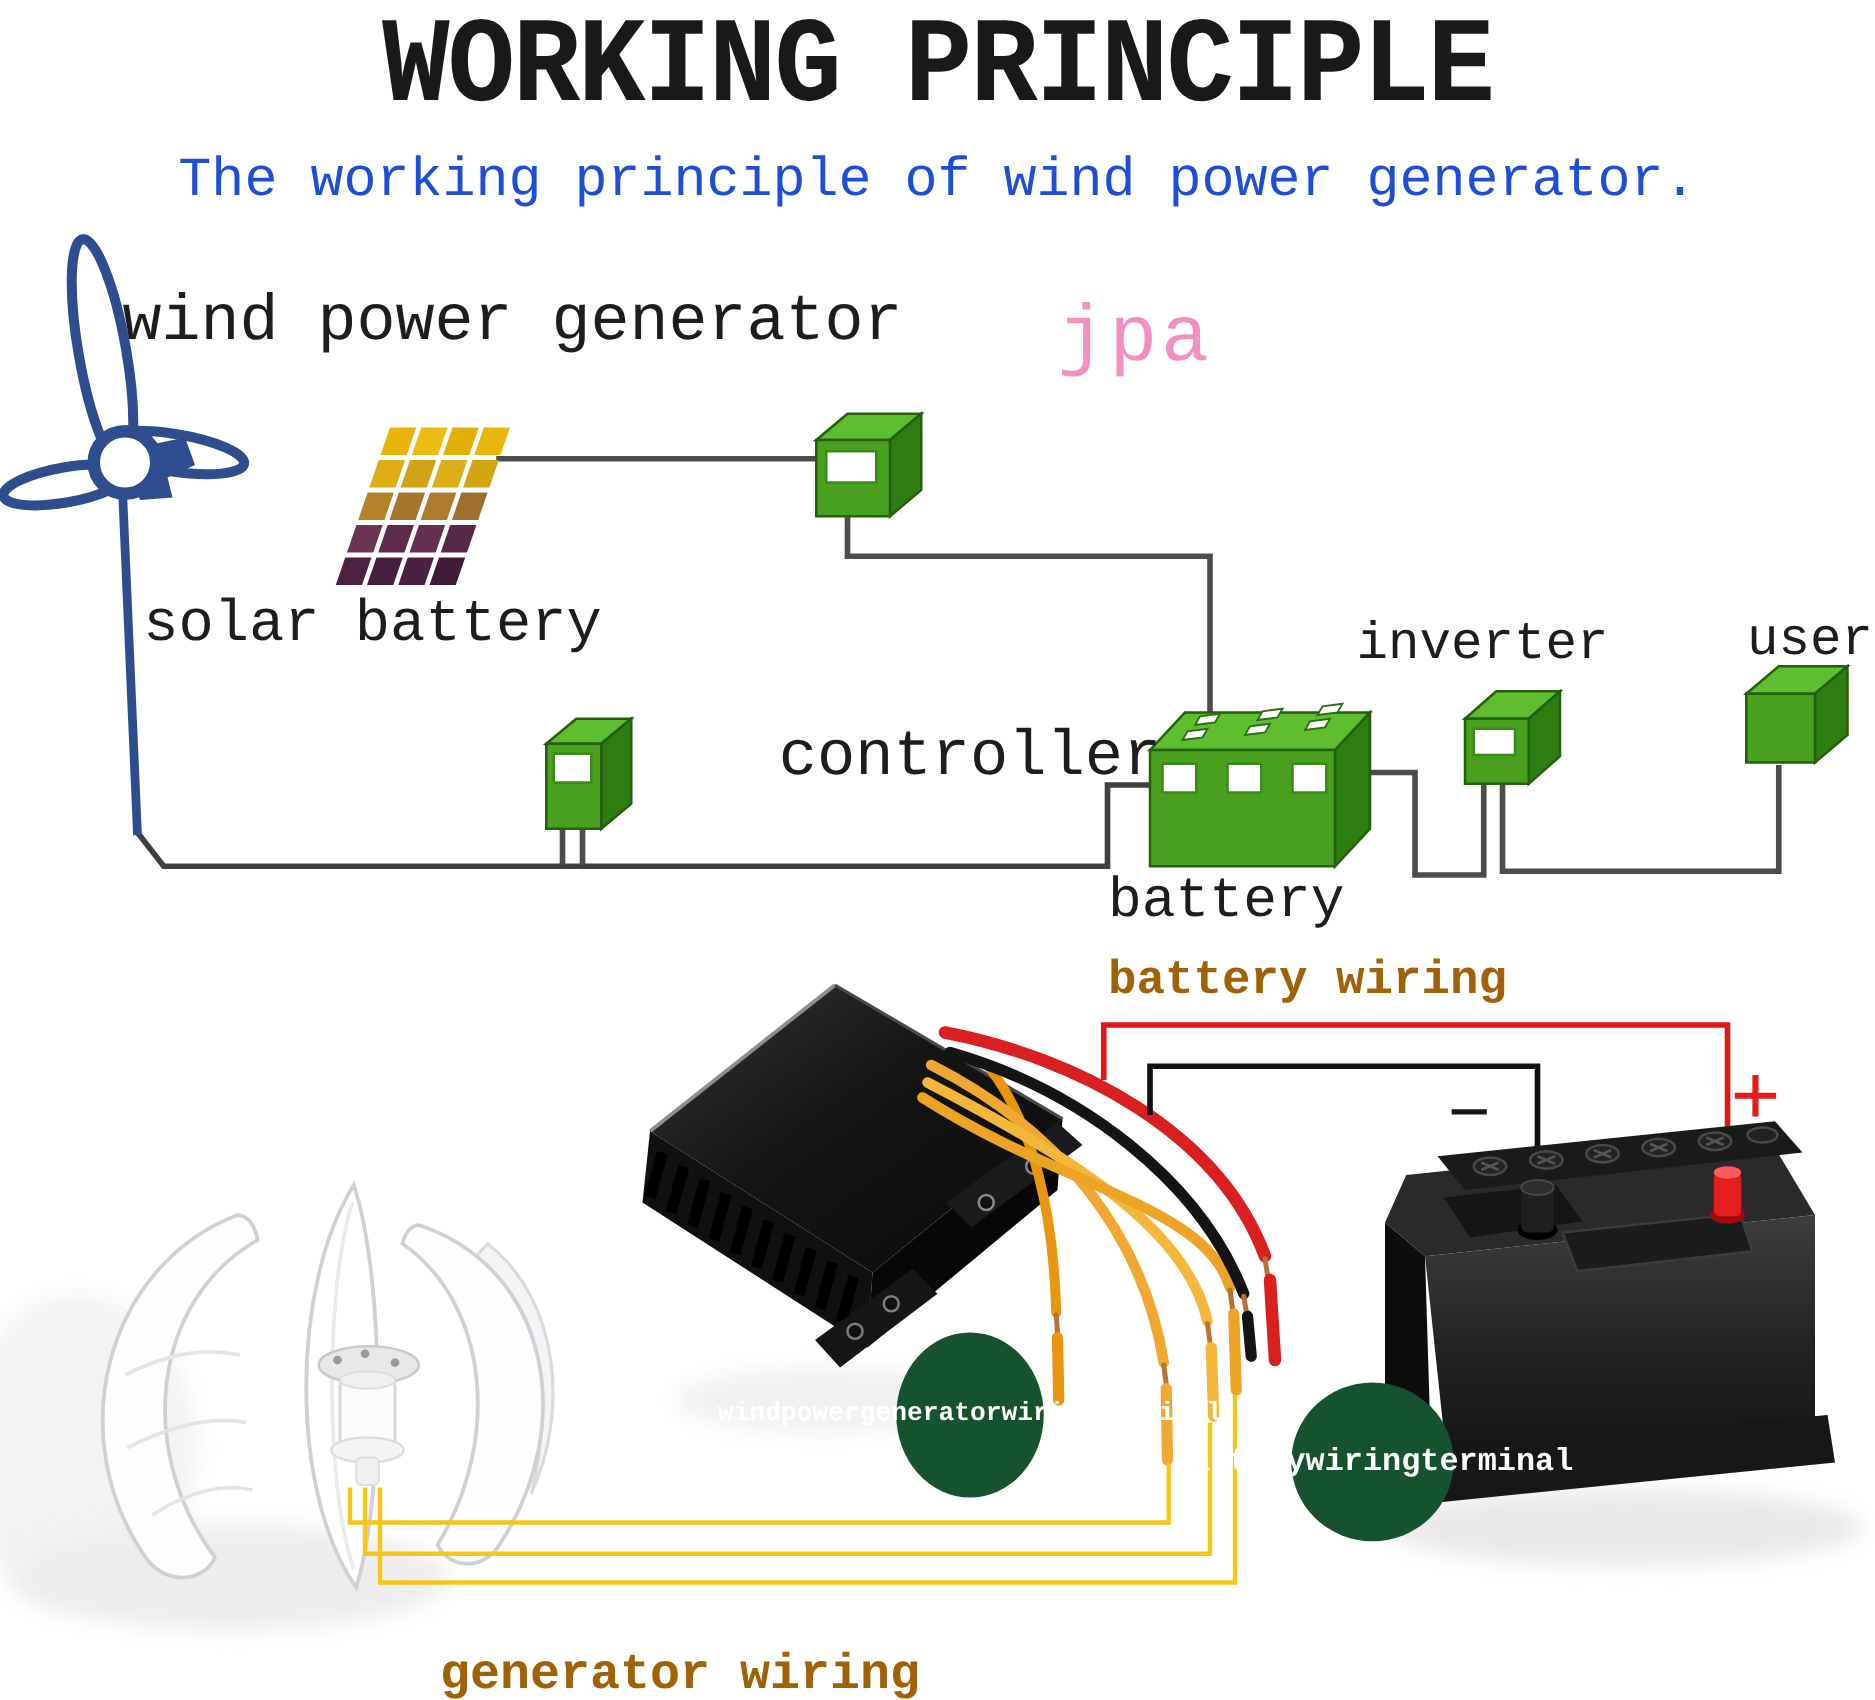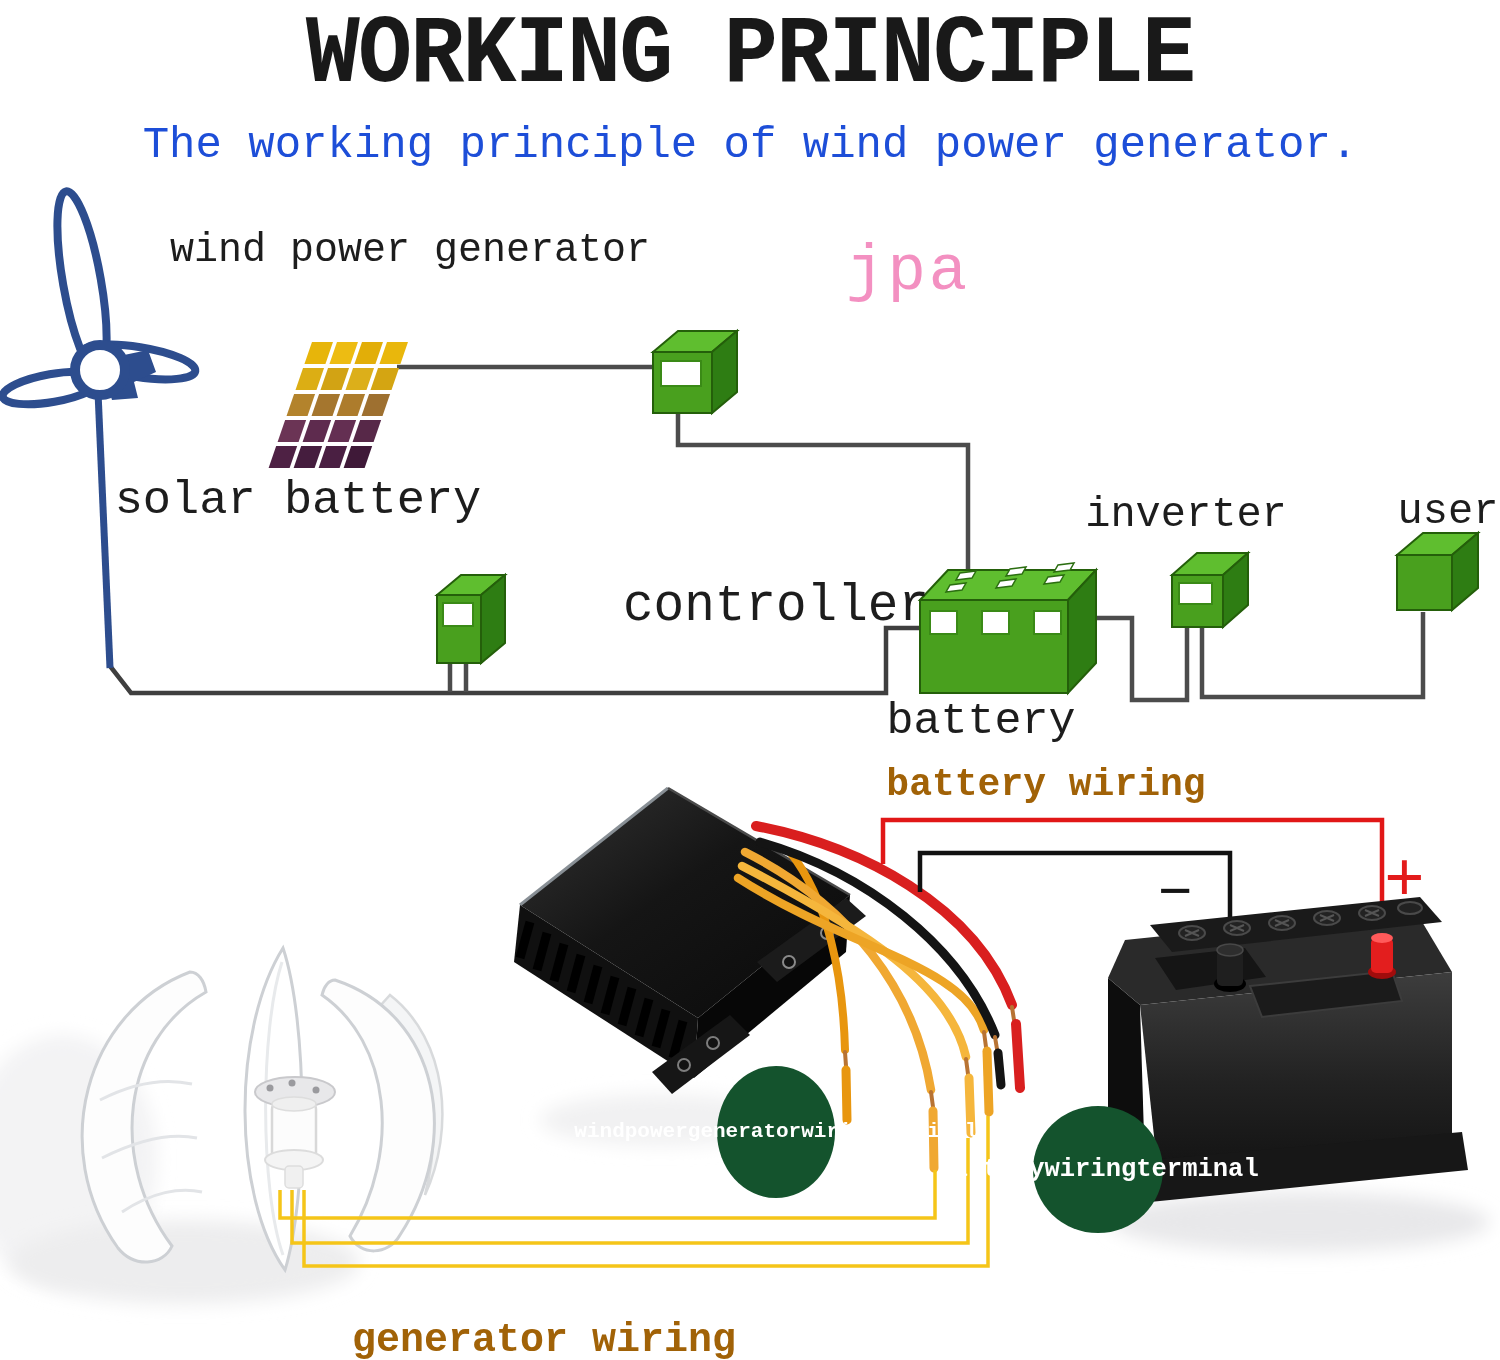--- a/index.html
+++ b/index.html
@@ -4,21 +4,21 @@
 <style>
   html,body{margin:0;padding:0;background:#fff;}
   .stage{position:relative;width:1500px;height:1360px;background:#ffffff;overflow:hidden;
          font-family:Liberation Mono, monospace;}
   .stage svg{position:absolute;left:0;top:0;}
   .lbl{position:absolute;white-space:nowrap;color:#1d1d1d;}
   .ctr{transform:translateX(-50%);}
   .title{top:0px;left:750px;font-size:97px;font-weight:bold;letter-spacing:-2px;color:#191919;
          transform:translateX(-50%) scaleX(.93);}
   .subtitle{top:120px;left:750px;font-size:44px;color:#1d4ed8;}
-  .gen-label{top:228px;left:410px;font-size:40px;}
+  .gen-label{top:228px;left:410px;font-size:52px;}
   .solar-label{top:474px;left:298px;font-size:47px;}
   .wc1{top:493px;left:806px;font-size:51px;}
   .wc2{top:578px;left:776px;font-size:51px;}
   .batt-label{top:696px;left:981px;font-size:45px;}
   .inv-label{top:491px;left:1186px;font-size:42px;}
   .user-label{top:488px;left:1448px;font-size:42px;}
   .blue{color:#a16207;font-weight:bold;}
   .bw-label{top:763px;left:1046px;font-size:38px;}
   .ww1{top:1281px;left:540px;font-size:40px;}
   .ww2{top:1318px;left:544px;font-size:40px;}

